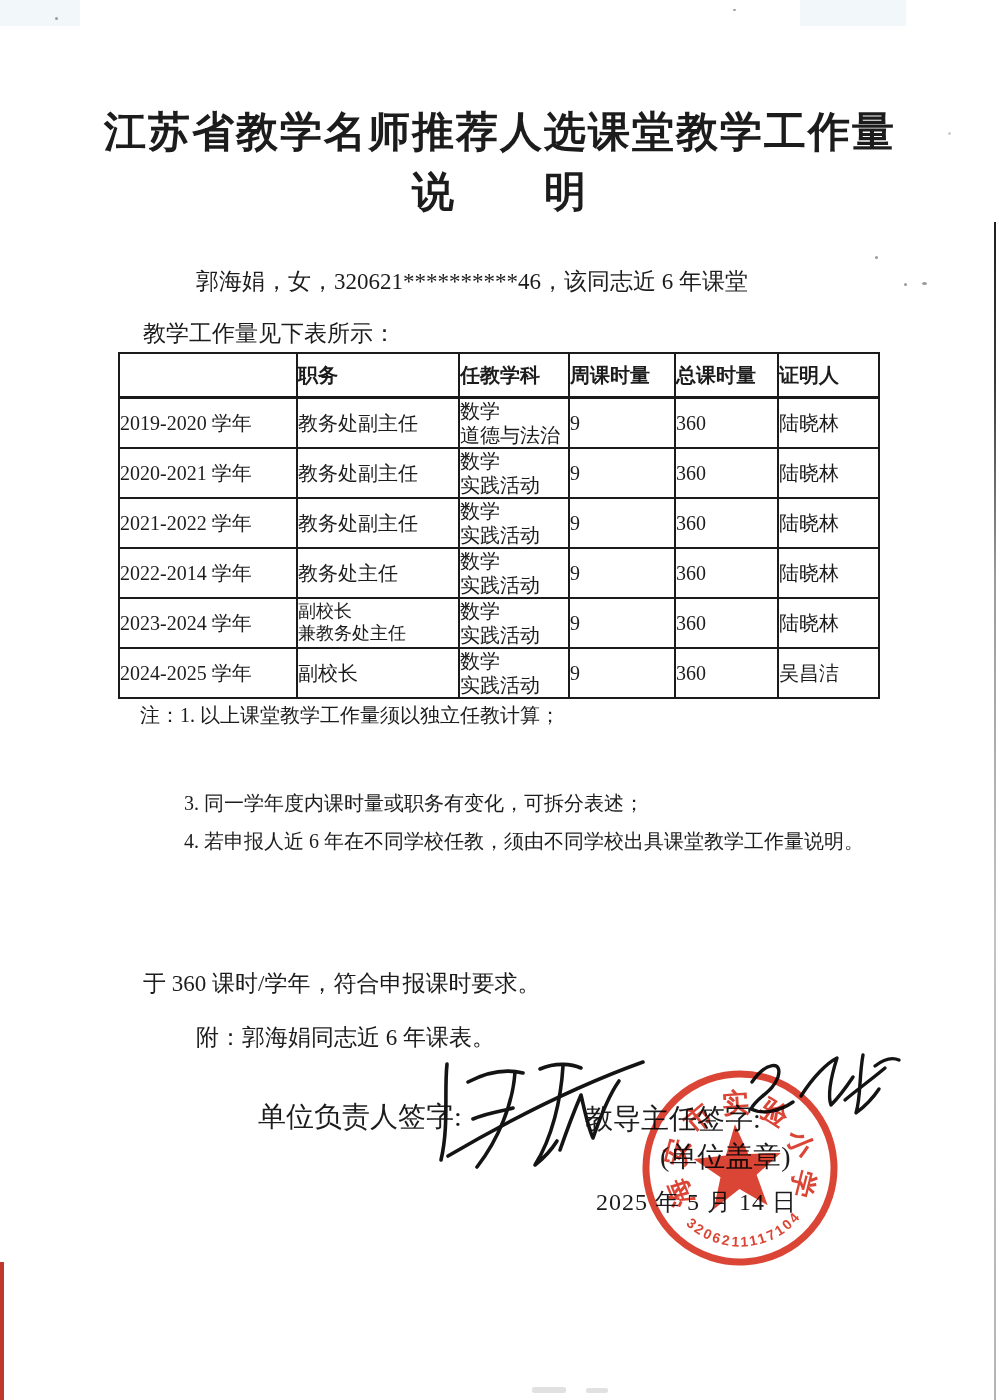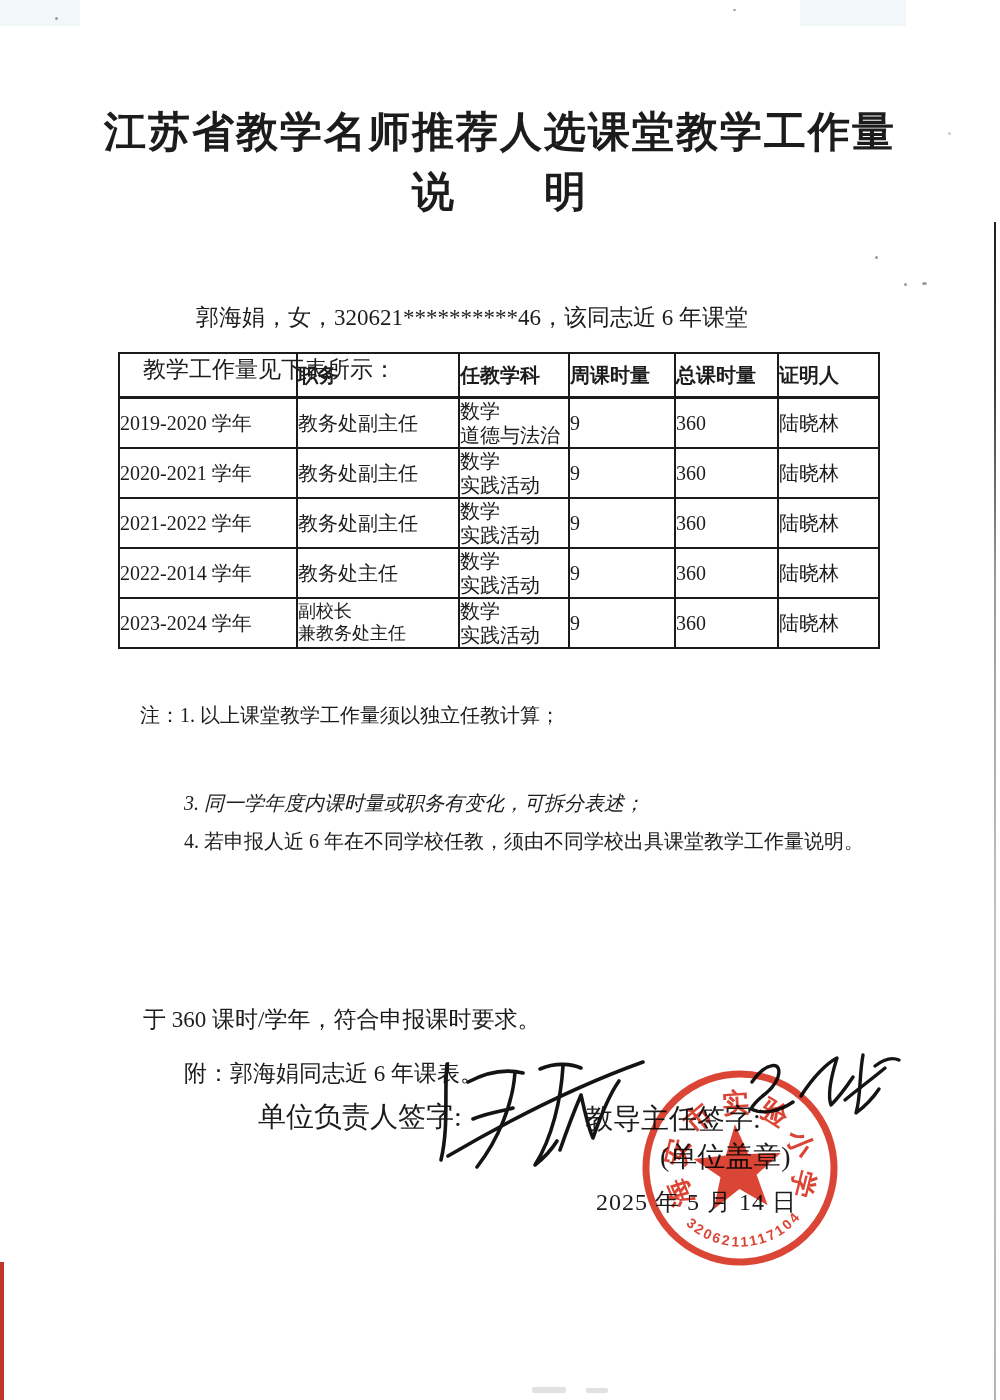--- a/index.html
+++ b/index.html
@@ -2,21 +2,21 @@
 <html><head>
 <meta charset="utf-8">
 <style>
   html,body{margin:0;padding:0;background:#e8e8e8;}
   .page{
     position:relative;width:1000px;height:1400px;background:#ffffff;
     font-family:"Liberation Serif","DejaVu Serif",serif;color:#1c1c1c;overflow:hidden;
   }
   .abs{position:absolute;}
   .title{left:0;width:1000px;text-align:center;font-weight:bold;font-size:42px;letter-spacing:2px;white-space:pre;}
-  .bodytext{font-size:23px;white-space:pre;margin-top:36px;}
+  .bodytext{font-size:23px;white-space:pre;}
   .notetext{font-size:20px;white-space:pre;}
   table.workload{
     position:absolute;left:118px;top:352px;width:760px;border-collapse:collapse;table-layout:fixed;
   }
   table.workload td,table.workload th{
     border:2px solid #1b1b1b;text-align:left;vertical-align:middle;
     font-size:20px;padding:0;white-space:pre-line;line-height:1.2;
   }
   table.workload thead th{font-weight:bold;height:42px;border-bottom:3px solid #1b1b1b;}
   table.workload tbody td{height:47px;}
@@ -103,29 +103,38 @@
       <tr>
         <td>2023-2024 学年</td>
         <td class="position" style="font-size:18px;">副校长
 兼教务处主任</td>
         <td class="subject">数学
 实践活动</td>
         <td>9</td>
         <td>360</td>
         <td>陆晓林</td>
       </tr>
+      <tr>
+        <td>2024-2025 学年</td>
+        <td class="position">副校长</td>
+        <td class="subject">数学
+实践活动</td>
+        <td>9</td>
+        <td>360</td>
+        <td>吴昌洁</td>
+      </tr>
     </tbody>
   </table>
 
   <div class="abs notetext" style="left:140px;top:702px;font-family:Liberation Serif, serif;">注：1. 以上课堂教学工作量须以独立任教计算；</div>
-  <div class="abs notetext" style="left:184px;top:790px;font-style:italic;">3. 同一学年度内课时量或职务有变化，可拆分表述；</div>
+  <div class="abs notetext" style="left:184px;top:790px;">3. 同一学年度内课时量或职务有变化，可拆分表述；</div>
   <div class="abs notetext" style="left:184px;top:828px;">4. 若申报人近 6 年在不同学校任教，须由不同学校出具课堂教学工作量说明。</div>
 
   <div class="abs bodytext" style="left:143px;top:968px;">于 360 课时/学年，符合申报课时要求。</div>
-  <div class="abs bodytext" style="left:184px;top:1022px;">附：郭海娟同志近 6 年课表。</div>
+  <div class="abs bodytext" style="left:196px;top:1022px;">附：郭海娟同志近 6 年课表。</div>
 
   <div class="abs sigtext" style="left:258px;top:1098px;">单位负责人签字:</div>
   <div class="abs sigtext" style="left:585px;top:1100px;">教导主任签字:</div>
   <div class="abs sigtext" style="left:660px;top:1138px;">(单位盖章)</div>
   <div class="abs datetext" style="left:596px;top:1186px;">2025 年 5 月 14 日</div>
 
   <svg class="overlay" width="1000" height="1400" viewBox="0 0 1000 1400">
     <g stroke="#141414" stroke-width="3.6" fill="none" stroke-linecap="round" stroke-linejoin="round">
       <path d="M447,1064 C444,1092 449,1126 441,1160"></path>
       <path d="M468,1082 C487,1072 507,1069 523,1073"></path>

